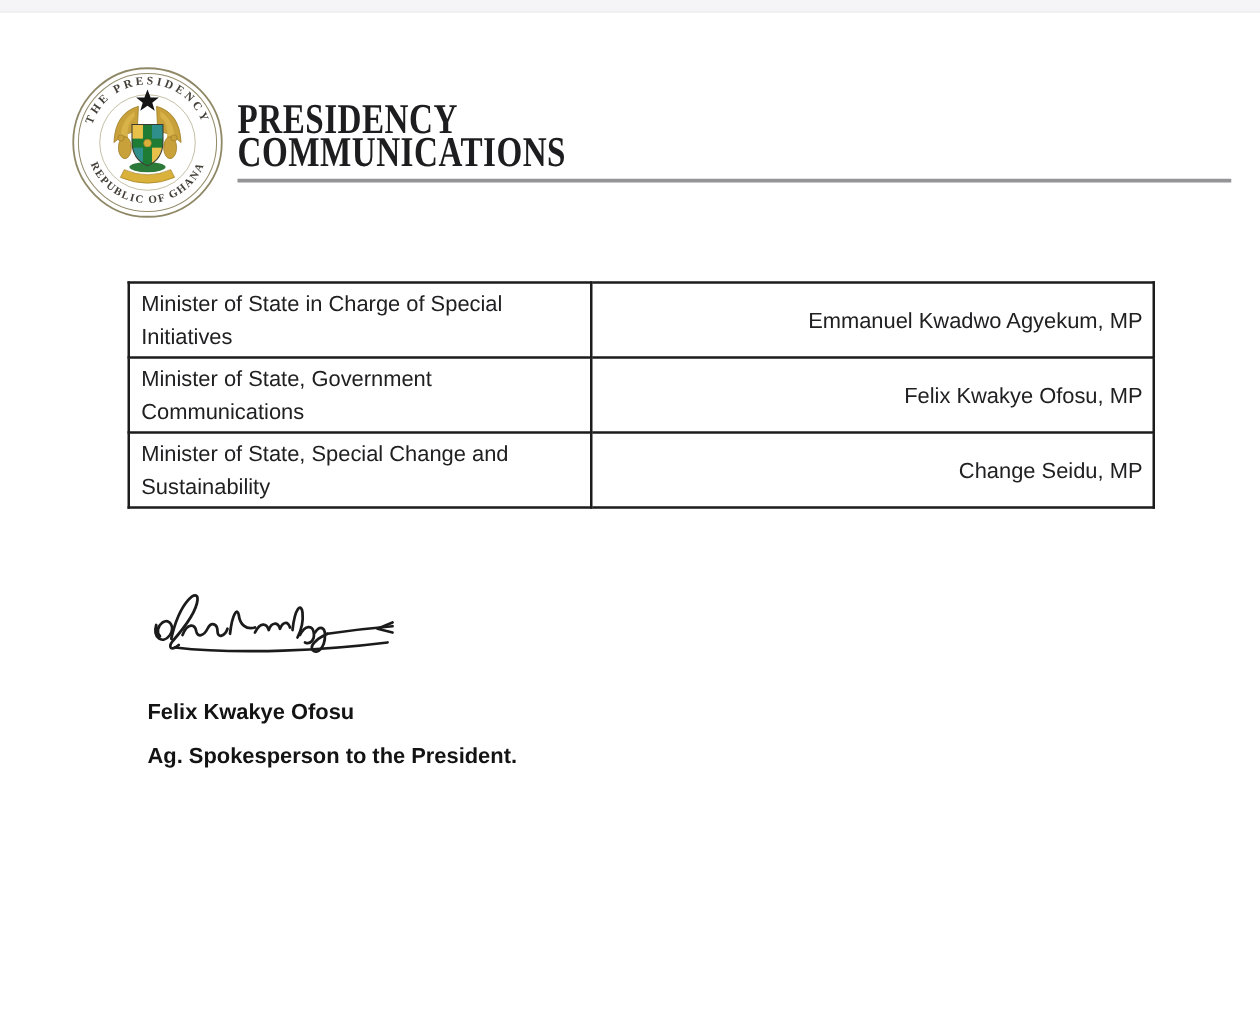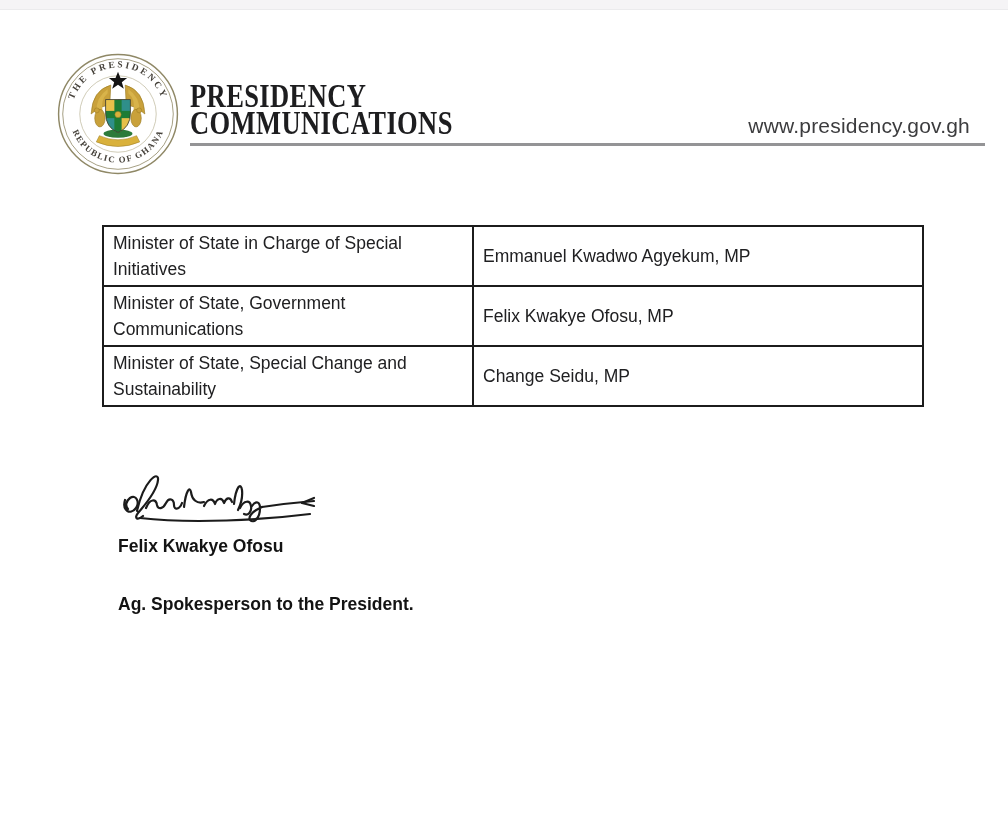--- a/index.html
+++ b/index.html
@@ -34,29 +34,29 @@
     position:absolute; left:102px; top:225px; width:782px;
     border-collapse:collapse; table-layout:fixed;
   }
   table.appointments td {
     border:2px solid #1c1c1c;
     font-size:17.5px; line-height:26px; color:#202022;
     vertical-align:middle; padding:3px 8px 3px 9px; height:50px;
     overflow:hidden;
   }
   td.col-position { width:351px; }
-  td.col-appointee { width:431px; }
+  td.col-appointee { width:431px;text-align:right; }
   .signature-svg {
     position:absolute; left:112px; top:462px; width:230px; height:62px;
   }
   .sig-name, .sig-title {
     position:absolute; left:118px; font-weight:bold; color:#131313;
     font-size:17.5px; white-space:nowrap;
   }
-  .sig-name  { top:536px; }
+  .sig-name  { top:559px; }
   .sig-title { top:594px; }
 </style>
 </head>
 <body>
 
 <div class="page">
 
   <div class="top-strip"></div>
 
   <svg class="seal" viewBox="0 0 120 120" aria-hidden="true">
@@ -98,21 +98,20 @@
       <circle cx="60" cy="60.5" r="3" fill="#d9b13b" stroke="#9a7b22" stroke-width="0.5"></circle>
       <path d="M48,46 h24 v13 q0,14 -12,19 q-12,-5 -12,-19 z" fill="none" stroke="#3a3a30" stroke-width="0.8"></path>
     </g>
   </svg>
 
   <div class="org-name">
     <div>PRESIDENCY</div>
     <div>COMMUNICATIONS</div>
   </div>
 
-  <div class="website">www.presidency.gov.gh</div>
 
   <div class="header-rule"></div>
 
   <table class="appointments">
     <tbody>
       <tr>
         <td class="col-position">Minister of State in Charge of Special Initiatives</td>
         <td class="col-appointee">Emmanuel Kwadwo Agyekum, MP</td>
       </tr>
       <tr>

